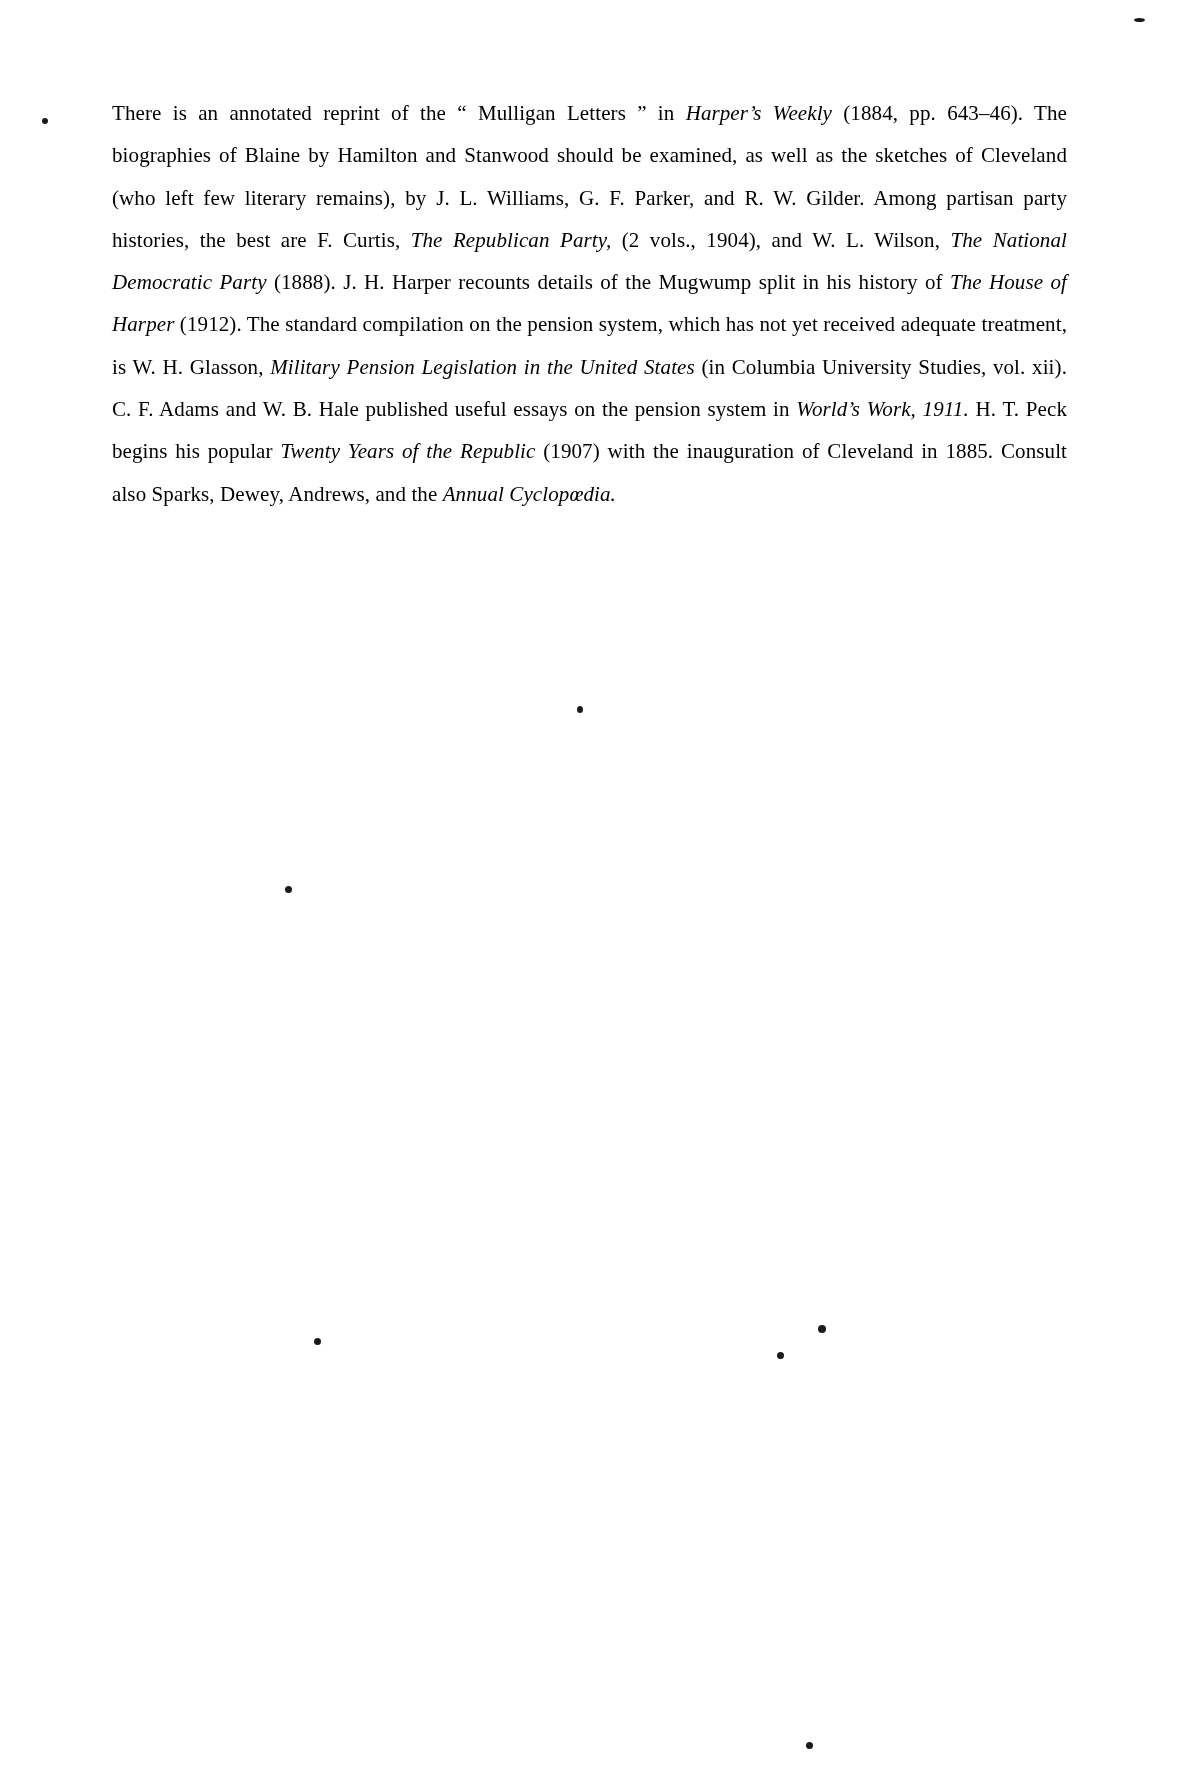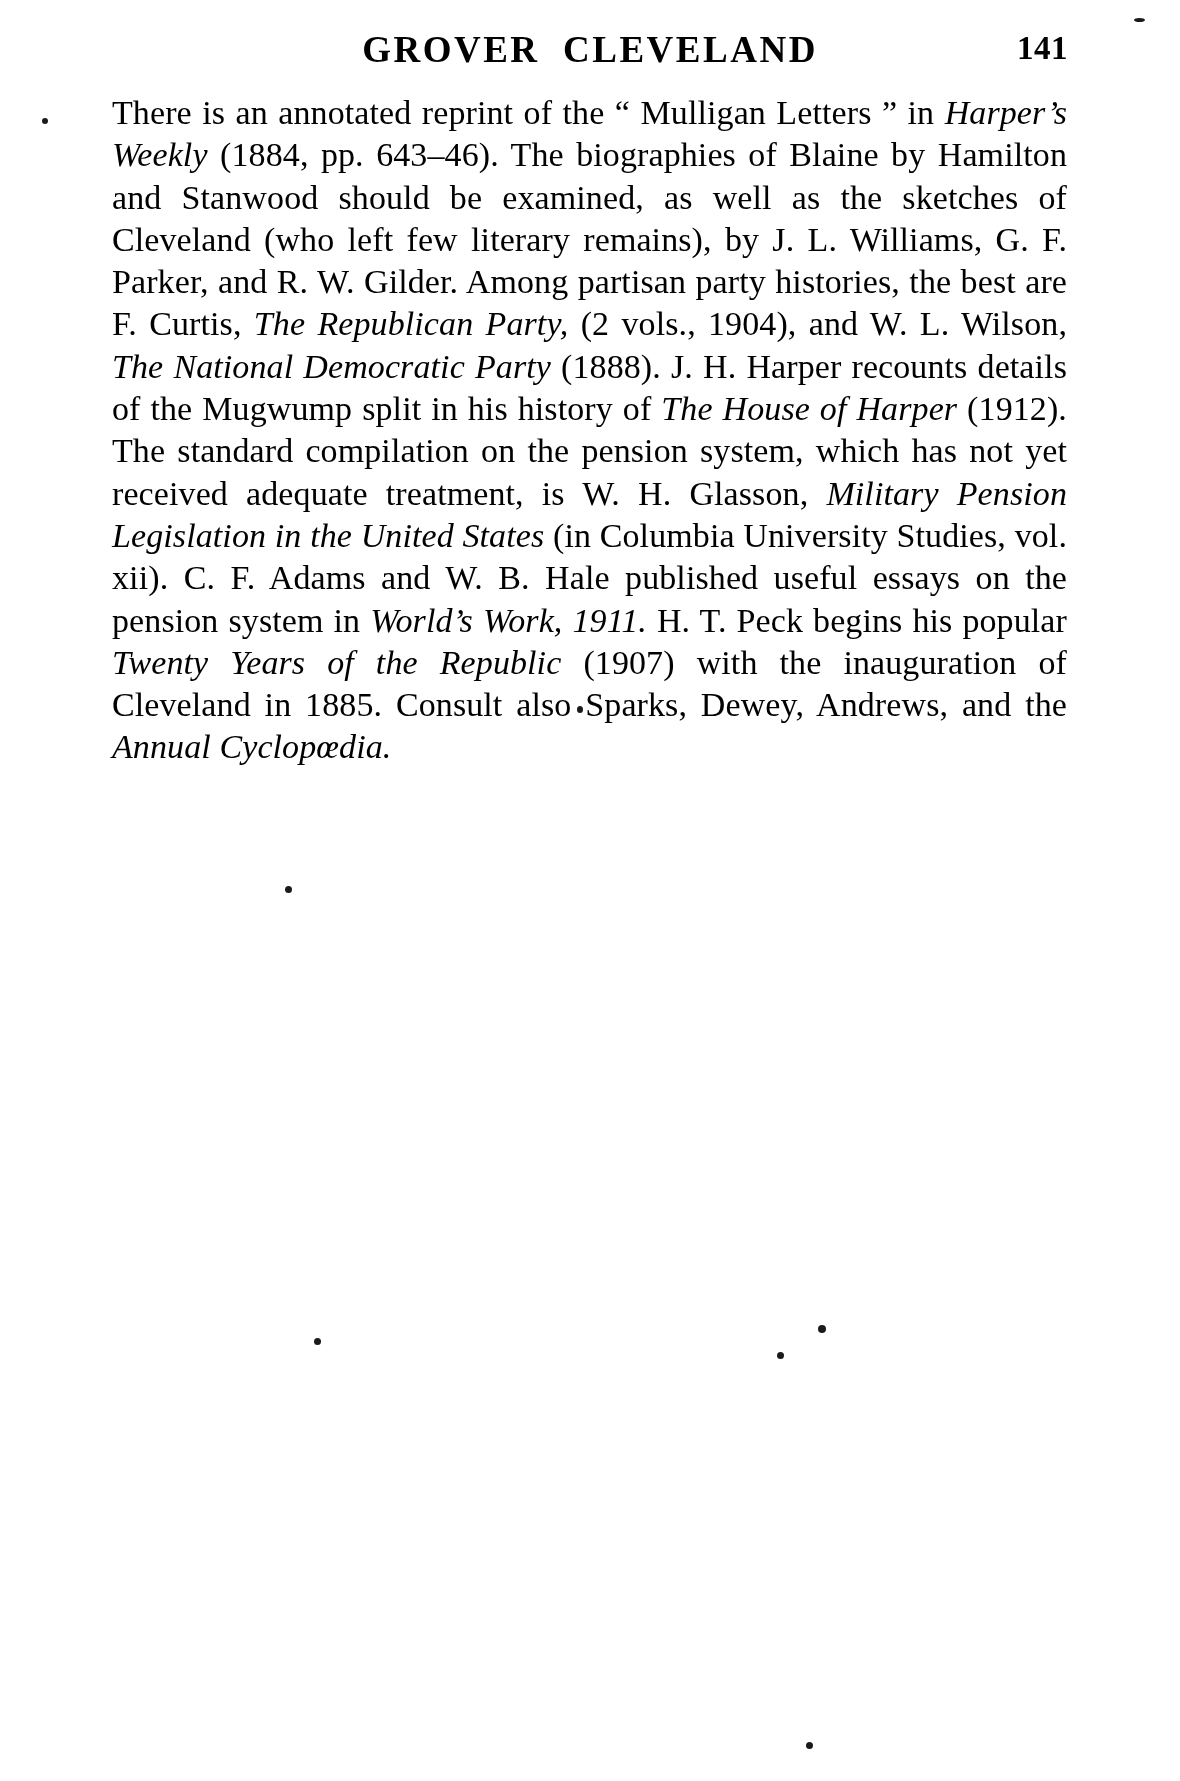--- a/index.html
+++ b/index.html
@@ -39,21 +39,21 @@
     top: 2px;
     font-size: 33px;
     font-weight: 700;
     letter-spacing: 0.5px;
   }
   .body-text {
     position: absolute;
     top: 92px;
     left: 112px;
     width: 955px;
-    font-size: 34px;
+    font-size: 21px;
     line-height: 42.3px;
     text-align: justify;
     text-justify: inter-word;
     letter-spacing: 0.1px;
   }
   .body-text i {
     font-style: italic;
   }
   .speck {
     position: absolute;
@@ -67,24 +67,20 @@
   .speck-bottom-a { left: 314px; top: 1338px; width: 7px; height: 7px; }
   .speck-bottom-b { left: 818px; top: 1325px; width: 8px; height: 8px; }
   .speck-bottom-c { left: 777px; top: 1352px; width: 7px; height: 7px; }
   .speck-bottom-d { left: 806px; top: 1742px; width: 7px; height: 7px; }
 </style>
 </head>
 <body>
 
 <div class="page">
 
-  <div class="header">
-    <div class="header-title">GROVER  CLEVELAND</div>
-    <div class="header-folio">141</div>
-  </div>
 
   <div class="body-text">There is an annotated reprint of the “ Mulligan Letters ” in <i>Harper’s Weekly</i> (1884, pp. 643–46). The biographies of Blaine by Hamilton and Stanwood should be examined, as well as the sketches of Cleveland (who left few literary remains), by J. L. Williams, G. F. Parker, and R. W. Gilder. Among partisan party histories, the best are F. Curtis, <i>The Republican Party,</i> (2 vols., 1904), and W. L. Wilson, <i>The National Democratic Party</i> (1888). J. H. Harper recounts details of the Mugwump split in his history of <i>The House of Harper</i> (1912). The standard compilation on the pension system, which has not yet received adequate treatment, is W. H. Glasson, <i>Military Pension Legislation in the United States</i> (in Columbia University Studies, vol. <span class="smallcaps">xii</span>). C. F. Adams and W. B. Hale published useful essays on the pension system in <i>World’s Work, 1911.</i> H. T. Peck begins his popular <i>Twenty Years of the Republic</i> (1907) with the inauguration of Cleveland in 1885. Consult also Sparks, Dewey, Andrews, and the <i>Annual Cyclopœdia.</i></div>
 
   <span class="speck speck-left-margin"></span>
   <span class="speck speck-top-right"></span>
   <span class="speck speck-mid-low"></span>
   <span class="speck speck-low-left"></span>
   <span class="speck speck-bottom-a"></span>
   <span class="speck speck-bottom-b"></span>
   <span class="speck speck-bottom-c"></span>

